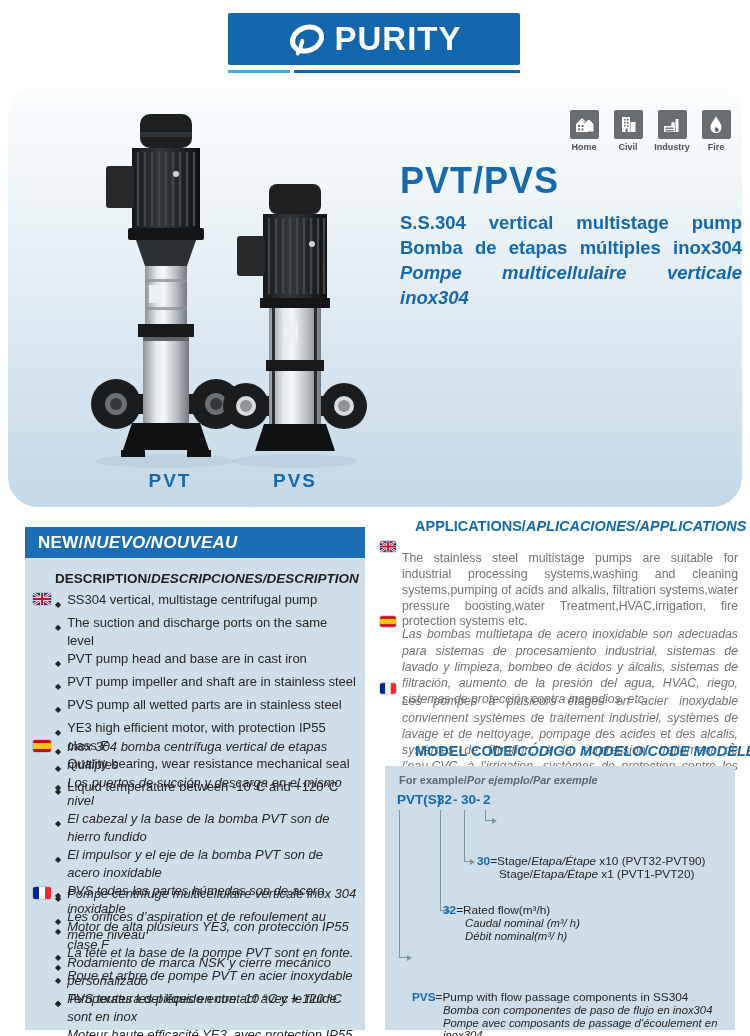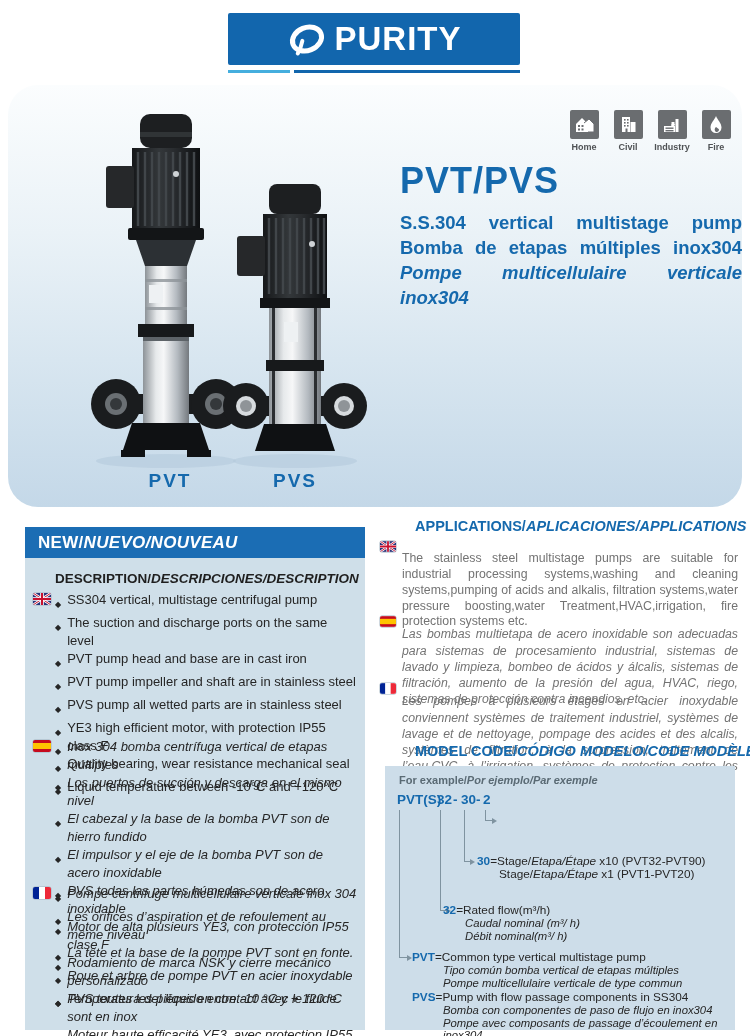--- a/index.html
+++ b/index.html
@@ -428,25 +428,20 @@
       <div><span class="code">30</span><span>=Stage/</span><span class="it">Etapa/Étape</span><span> x10 (PVT32-PVT90)</span></div>
       <div style="margin-left:22px"><span>Stage/</span><span class="it">Etapa/Étape</span><span> x1 (PVT1-PVT20)</span></div>
     </div>
 
     <div class="mc-entry" style="left:58px;top:138px;">
       <div><span class="code">32</span><span>=Rated flow(m³/h)</span></div>
       <div class="tr" style="margin-left:22px">Caudal nominal (m³/ h)</div>
       <div class="tr" style="margin-left:22px">Débit nominal(m³/ h)</div>
     </div>
 
-    <div class="mc-entry" style="left:27px;top:185px;">
-      <div><span class="code">PVT</span><span>=Common type vertical multistage pump</span></div>
-      <div class="tr" style="margin-left:31px">Tipo común bomba vertical  de etapas múltiples</div>
-      <div class="tr" style="margin-left:31px">Pompe multicellulaire verticale de type commun</div>
-    </div>
 
     <div class="mc-entry" style="left:27px;top:225px;">
       <div><span class="code">PVS</span><span>=Pump with flow passage components in SS304</span></div>
       <div class="tr" style="margin-left:31px">Bomba con componentes de paso de flujo en inox304</div>
       <div class="tr" style="margin-left:31px">Pompe avec composants de passage d’écoulement en inox304</div>
     </div>
   </div>
 
 </div>
 

